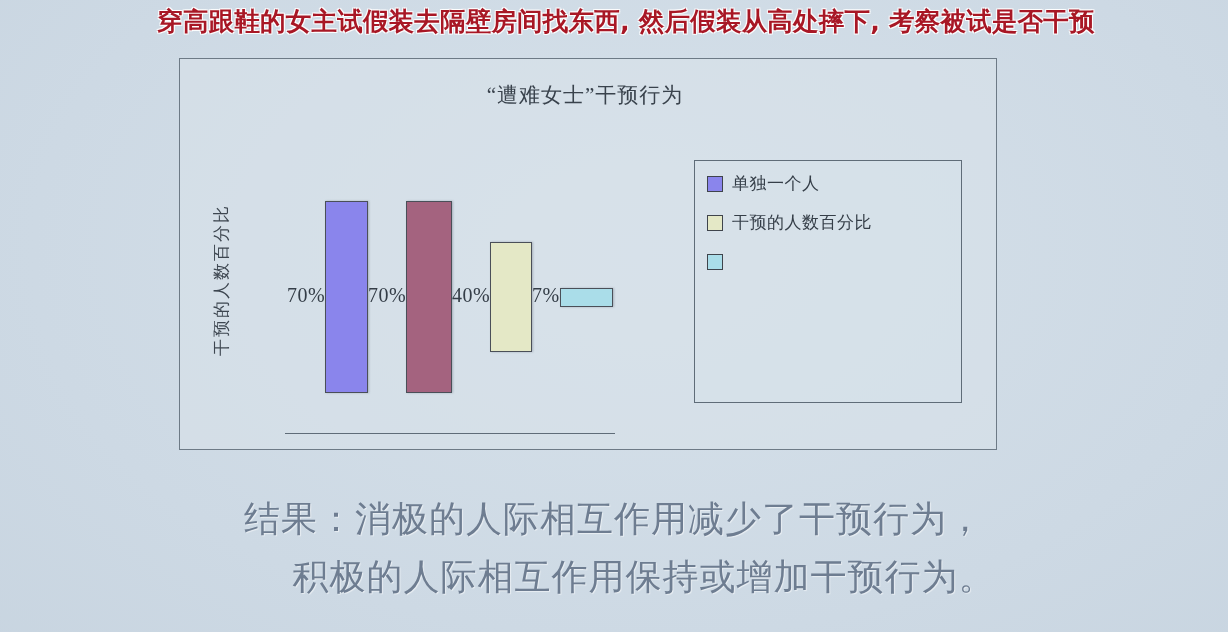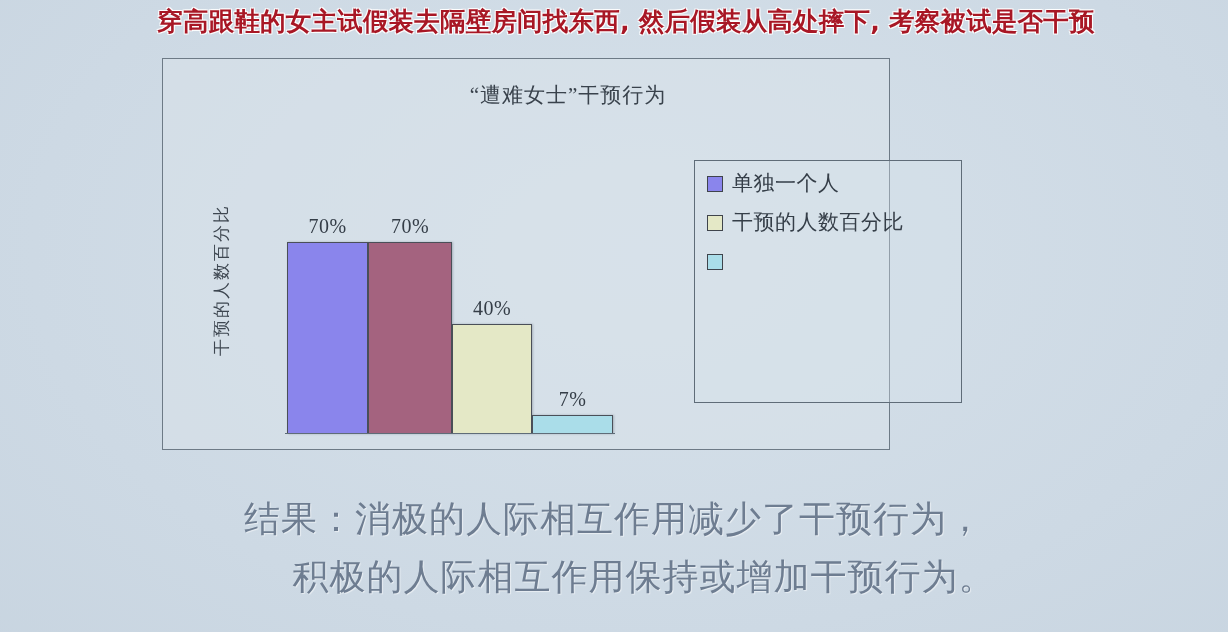--- a/index.html
+++ b/index.html
@@ -38,22 +38,22 @@
        1px -1px 0 rgba(255,255,255,.85),
       -1px  1px 0 rgba(255,255,255,.85),
        1px  1px 0 rgba(255,255,255,.85),
        0    0   2px rgba(255,255,255,.7);
     padding-left: 24px;
   }
 
   
   #chart-frame {
     position: absolute;
-    left: 162px; top: 58px;
-    width: 728px; height: 392px;
+    left: 179px; top: 58px;
+    width: 818px; height: 392px;
     border: 1.5px solid #6d7a86;
     background: rgba(216,226,234,0.55);
   }
 
   #chart-title {
     position: absolute;
     left: 0; top: 22px;
     width: 810px;
     text-align: center;
     font-size: 21px;
@@ -85,21 +85,21 @@
     position: absolute;
     left: 285px; top: 433px;
     width: 330px; height: 0;
     border-top: 1.5px solid #5f6c78;
   }
 
   .bar-col {
     position: absolute;
     bottom: 0;
     display: flex;
-    flex-direction: column;
+    flex-direction: row;
     justify-content: flex-end;
     align-items: center;
     height: 274px;
   }
   .bar {
     width: 100%;
     border: 1.3px solid #4a4f58;
     box-shadow: 1px 0 2px rgba(60,70,85,.30);
   }
   .bar-label {
@@ -124,21 +124,21 @@
     margin-bottom: 14px;
   }
   .legend-swatch {
     flex: 0 0 auto;
     width: 16px; height: 16px;
     border: 1.5px solid #3f444c;
     margin-top: 5px;
     margin-right: 9px;
   }
   .legend-text {
-    font-size: 21px;
+    font-size: 17px;
     line-height: 25px;
     color: #353e48;
     letter-spacing: .5px;
     font-family: Liberation Serif, serif;
   }
 
   
   #caption {
     position: absolute;
     left: 0; top: 490px;

